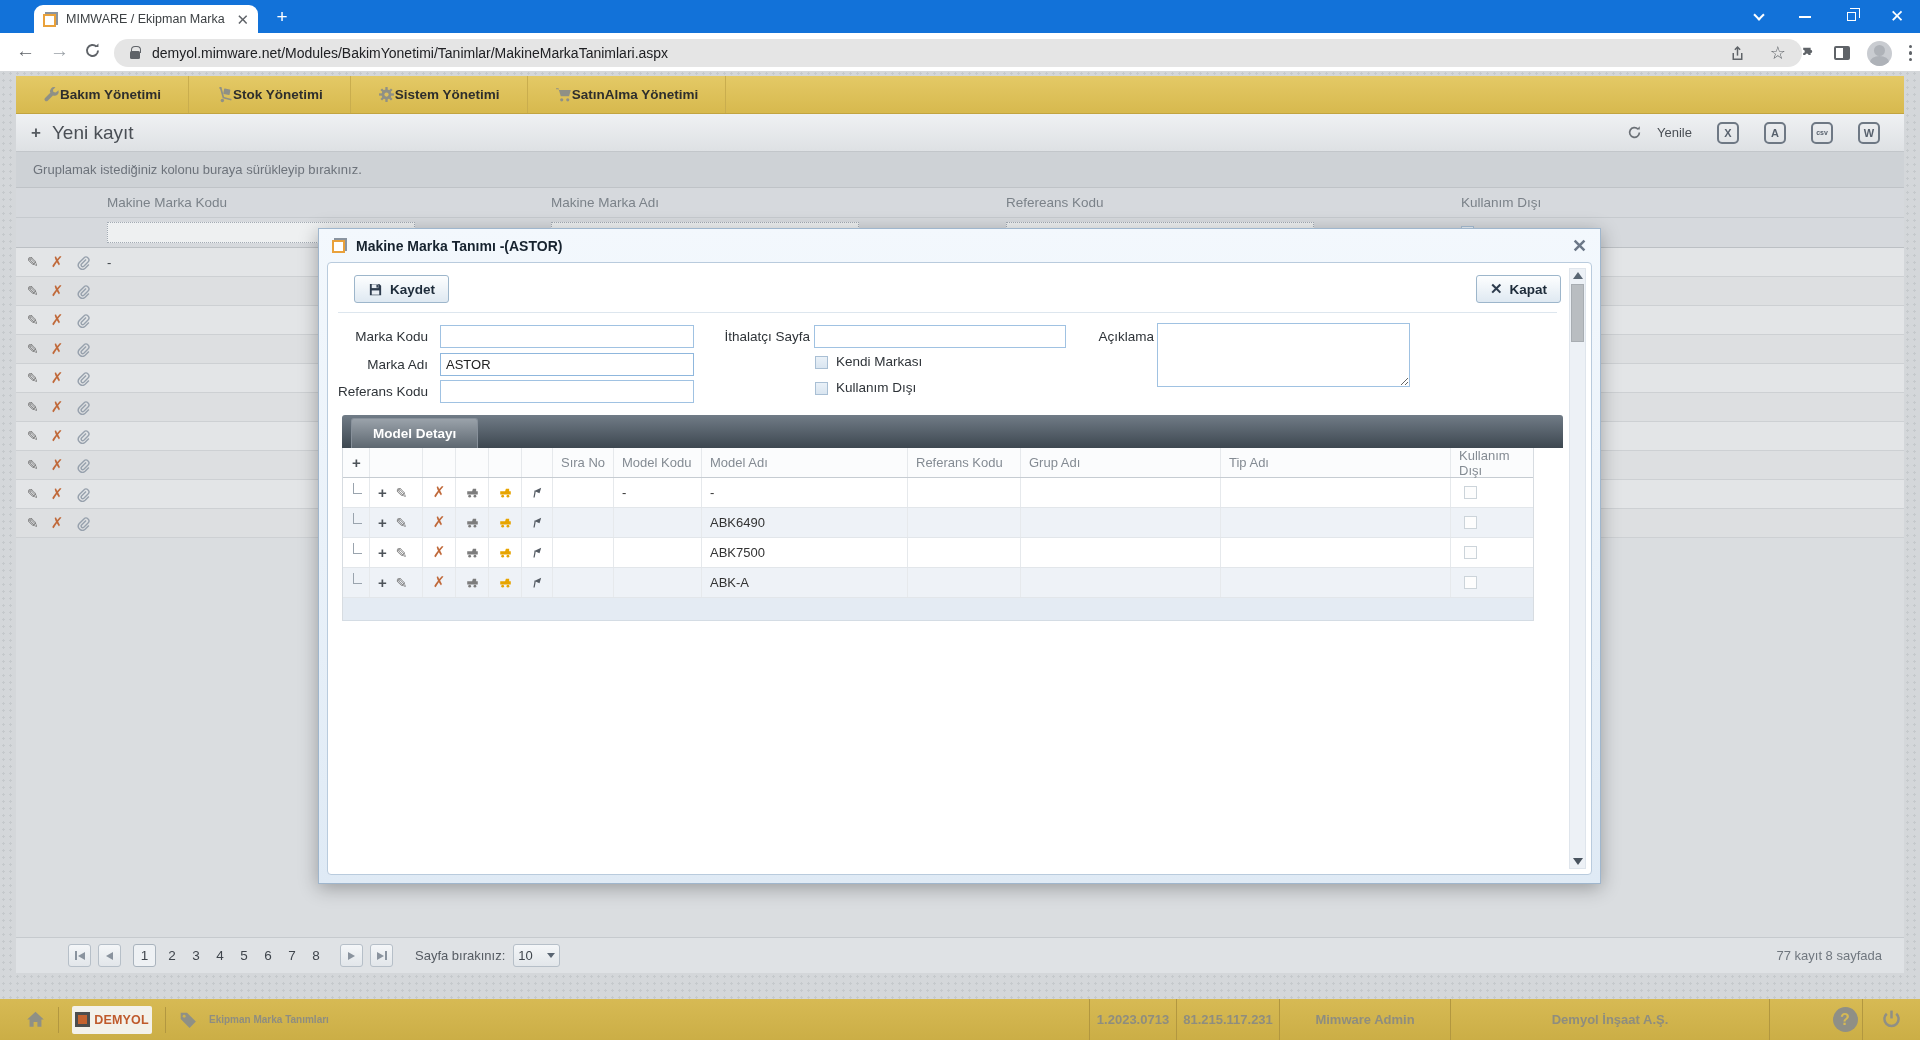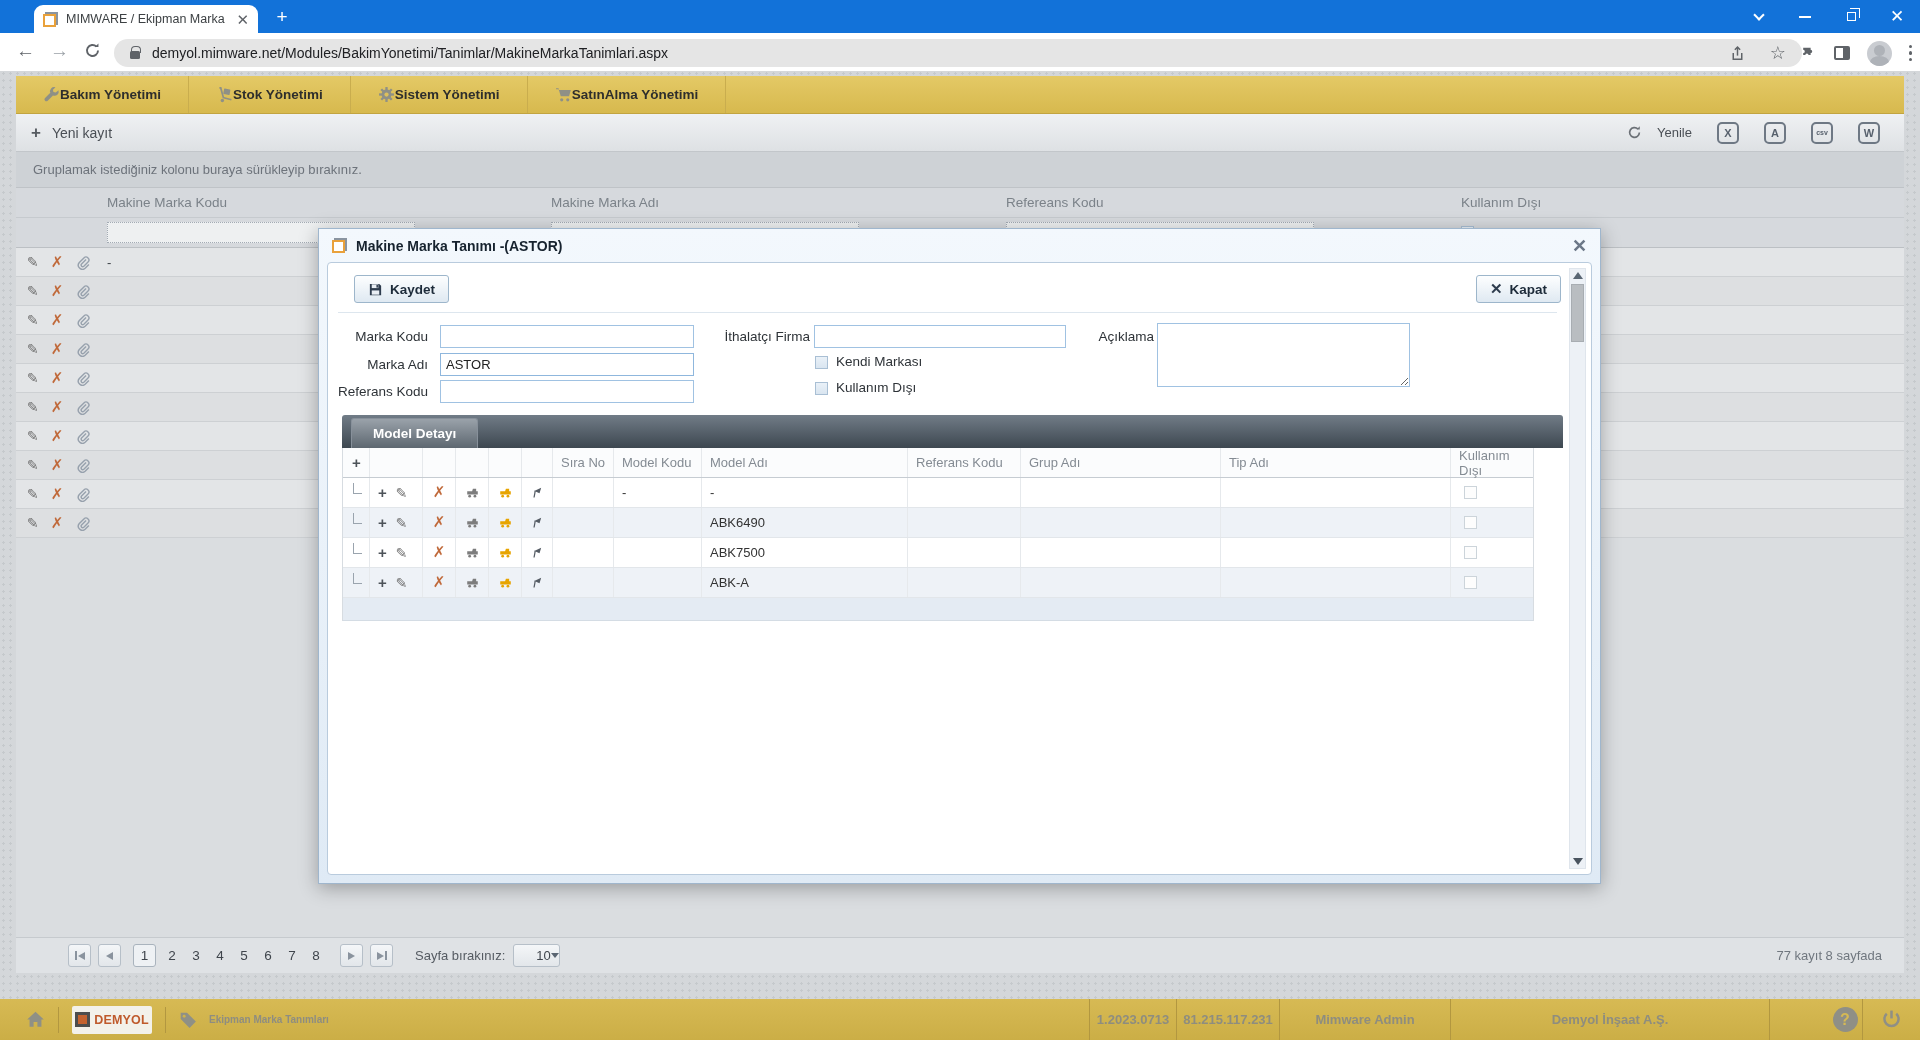--- a/index.html
+++ b/index.html
@@ -44,21 +44,21 @@
   
   .menubar{position:absolute;left:16px;right:16px;top:76px;height:38px;background:linear-gradient(#e4c966,#d7b94e);border-bottom:1px solid #c2a440;display:flex}
   .menu-item{display:flex;align-items:center;padding:0 27px;border-right:1px solid #c9ad4e}
   .menu-item .mi-ic{color:#8f9086;display:flex}
   .menu-item .mi-lb{font-size:13.5px;font-weight:bold;color:#2e2e2c}
 
   
   .toolbar{position:absolute;left:16px;right:16px;top:114px;height:38px;background:linear-gradient(#eff1f3,#dee1e4);border-bottom:1px solid #c2c6ca;display:flex;align-items:center}
   .newrec{display:flex;align-items:center;gap:11px;margin-left:15px}
   .plus-g{font-size:17px;font-weight:bold;color:#565b61;line-height:17px}
-  .newrec span.t{font-size:14px;color:#4a4f55}
+  .newrec span.t{font-size:19px;color:#4a4f55}
   .tb-right{margin-left:auto;display:flex;align-items:center;gap:15px;margin-right:24px}
   .tb-right .t{font-size:13px;color:#4a4f55}
   .exp{width:22px;height:22px;border:2px solid #6e7884;border-radius:5px;color:#57616d;font-weight:bold;display:flex;align-items:center;justify-content:center;font-size:11px;margin-left:10px;background:transparent}
   .exp.small{font-size:7px;letter-spacing:0}
 
   
   .groupbar{position:absolute;left:16px;right:16px;top:152px;height:36px;background:#ced2d6;border-bottom:1px solid #bfc3c7;display:flex;align-items:center;padding-left:17px;font-size:13px;color:#6d737b}
 
   
   .ghead{position:absolute;left:16px;right:16px;top:188px;height:30px;background:#d6d9dd;border-bottom:1px solid #c6cace;display:flex;align-items:center;font-size:13.5px;color:#7b8289}
@@ -84,21 +84,21 @@
 
   
   .pager{position:absolute;left:16px;right:16px;top:937px;height:36px;background:#dfe2e5;border-top:1px solid #c6cace;display:flex;align-items:center}
   .pbtn{width:23px;height:23px;border:1px solid #b6bfc8;border-radius:3px;background:linear-gradient(#f4f6f8,#e2e6ea);display:flex;align-items:center;justify-content:center;gap:1px;margin-left:7px}
   .tri-r{width:0;height:0;border-left:7px solid #8a939e;border-top:4.5px solid transparent;border-bottom:4.5px solid transparent}
   .tri-l{width:0;height:0;border-right:7px solid #8a939e;border-top:4.5px solid transparent;border-bottom:4.5px solid transparent}
   .endbar{width:2px;height:9px;background:#8a939e}
   .pnum{min-width:14px;text-align:center;margin:0 5px;font-size:13.5px;color:#3f454c}
   .pnum.cur{border:1px solid #a9b3bd;background:#eef1f4;width:23px;height:23px;line-height:21px;border-radius:3px;margin:0 4px}
   .psize-lb{font-size:13px;color:#555b62;margin-left:22px}
-  .psel{width:47px;height:23px;border:1px solid #b6bfc8;border-radius:3px;background:linear-gradient(#f4f6f8,#e2e6ea);display:flex;align-items:center;justify-content:space-between;padding:0 22px;margin-left:8px;font-size:13px;color:#3f454c}
+  .psel{width:47px;height:23px;border:1px solid #b6bfc8;border-radius:3px;background:linear-gradient(#f4f6f8,#e2e6ea);display:flex;align-items:center;justify-content:space-between;padding:0 4px;margin-left:8px;font-size:13px;color:#3f454c}
   .psel .dn{width:0;height:0;border-left:4.5px solid transparent;border-right:4.5px solid transparent;border-top:5.5px solid #5a6572}
   .psummary{margin-left:auto;margin-right:22px;font-size:13px;color:#70777f}
 
   
   .footer{position:absolute;left:0;right:0;top:999px;height:41px;background:linear-gradient(#d7ba54,#cbae46);display:flex;align-items:center;color:#8e8e83}
   .fsep{width:1px;height:26px;background:#b29740;flex:0 0 1px}
   .f-ic{display:flex;color:#8f9086}
   .brandbox{width:80px;height:28px;background:#f3f1ea;border-radius:2px;display:flex;align-items:center;justify-content:center;gap:4px}
   .brandbox .bsq{width:15px;height:15px;background:#4d4d4d;position:relative}
   .brandbox .bsq::after{content:"";position:absolute;left:3px;top:3px;width:9px;height:9px;background:#c4622f}
@@ -498,21 +498,21 @@
       </div>
       <div class="m-hr"></div>
 
       <span class="flbl" style="left:10px;top:66px;width:90px">Marka Kodu</span>
       <input class="finp" style="left: 112px; top: 62px; width: 254px;" value="">
       <span class="flbl" style="left:10px;top:94px;width:90px">Marka Adı</span>
       <input class="finp" style="left: 112px; top: 90px; width: 254px; border-color: rgb(143, 183, 221);" value="ASTOR">
       <span class="flbl" style="left:0px;top:121px;width:100px">Referans Kodu</span>
       <input class="finp" style="left: 112px; top: 117px; width: 254px;" value="">
 
-      <span class="flbl" style="left:360px;top:66px;width:122px">İthalatçı Firma</span>
+      <span class="flbl" style="left:360px;top:66px;width:122px">İthalatçı Sayfa</span>
       <input class="finp" style="left: 486px; top: 62px; width: 252px;" value="">
       <div class="cbrow" style="left:487px;top:91px">
         <span class="cb"></span>
         <span class="lb">Kendi Markası</span>
       </div>
       <div class="cbrow" style="left:487px;top:117px">
         <span class="cb"></span>
         <span class="lb">Kullanım Dışı</span>
       </div>
 

